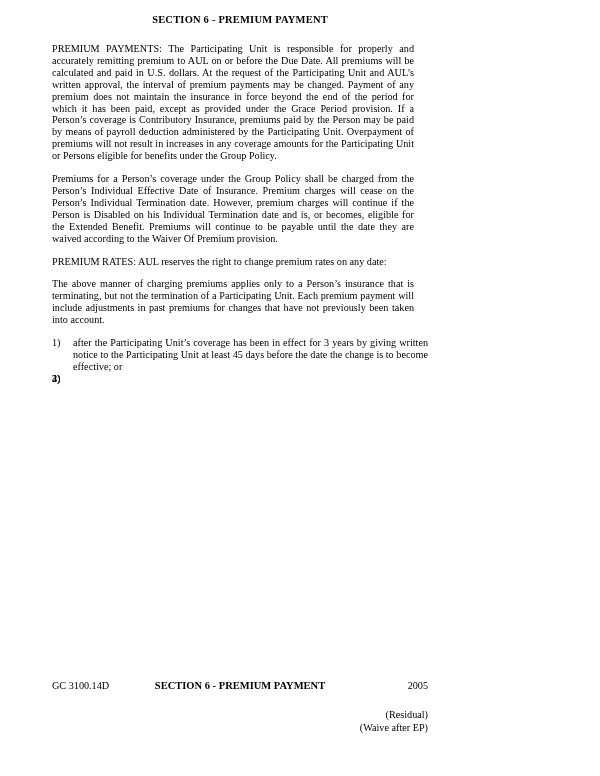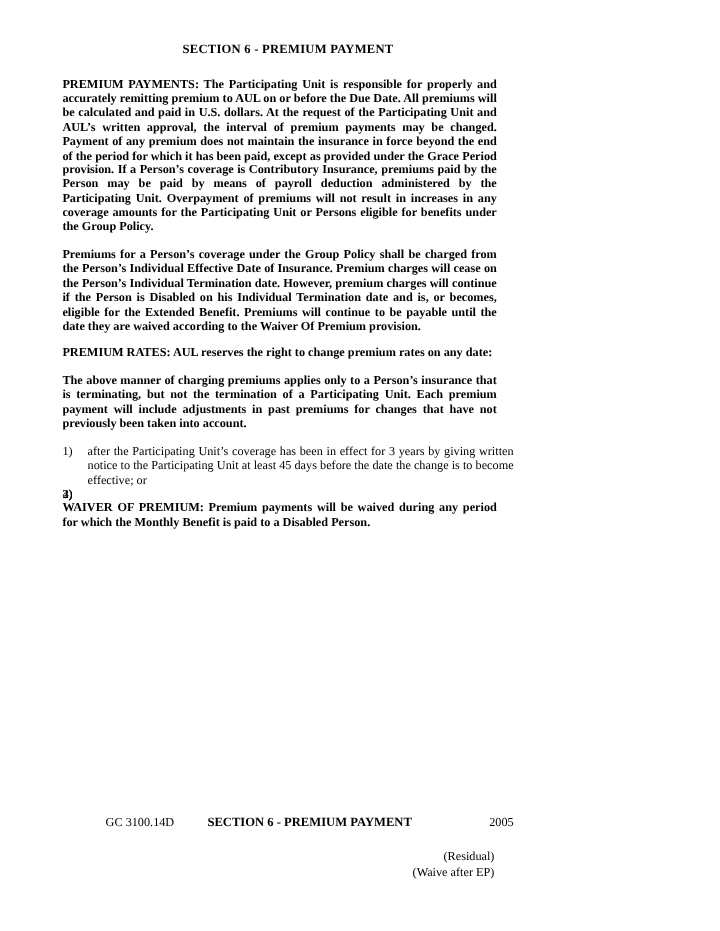--- a/index.html
+++ b/index.html
@@ -13,36 +13,35 @@
     font-family: "Liberation Serif", serif;
     color: #000000;
     position: relative;
     overflow: hidden;
   }
   .page {
     position: relative;
     width: 480px;
     height: 776px;
     box-sizing: border-box;
-    padding: 36px 52px 0 52px;
+    padding: 14px 52px 0 52px;
   }
   .doc-title {
     text-align: center;
     font-weight: bold;
     font-size: 10.5px;
     letter-spacing: 0.2px;
     margin: 0 0 18px 0;
   }
   p.para {
     font-size: 10.2px;
     line-height: 11.9px;
     text-align: justify;
     margin: 0 14px 11px 0;
     text-indent: 0;
-    font-weight: bold;
   }
   ol.numlist {
     list-style: none;
     margin: 0 0 11px 0;
     padding: 0;
   }
   ol.numlist li {
     font-size: 10.2px;
     line-height: 11.9px;
     text-align: justify;
@@ -64,21 +63,20 @@
     position: absolute;
     left: 52px;
     right: 52px;
     bottom: 0;
     height: 96px;
   }
   .footer-row {
     position: relative;
     height: 14px;
     font-size: 10.2px;
-    margin-left: 36px;
   }
   .footer-left {
     position: absolute;
     left: 0;
     top: 0;
   }
   .footer-center {
     position: absolute;
     left: 0;
     right: 0;
@@ -87,21 +85,21 @@
     font-weight: bold;
     font-size: 10.5px;
   }
   .footer-right {
     position: absolute;
     right: 0;
     top: 0;
   }
   .footnote {
     position: absolute;
-    right: 16px;
+    right: 0;
     text-align: right;
     font-size: 10.2px;
     line-height: 13px;
     margin-left: 32px;
   }
   .footnote.a { top: 28px; }
   .footnote.b { top: 41px; }
 </style>
 </head>
 <body>
@@ -127,21 +125,20 @@
       <span class="marker">2)</span>
     </li>
     <li>
       <span class="marker">3)</span>
     </li>
     <li>
       <span class="marker">4)</span>
     </li>
   </ol>
 
-  <p class="para">WAIVER OF PREMIUM:  Premium payments will be waived during any period for which the Monthly Benefit is paid to a Disabled Person.</p>
 
   <div class="footer">
     <div class="footer-row">
       <span class="footer-left">GC 3100.14D</span>
       <span class="footer-center">SECTION 6 - PREMIUM PAYMENT</span>
       <span class="footer-right">2005</span>
     </div>
     <div class="footnote a">(Residual)</div>
     <div class="footnote b">(Waive after EP)</div>
   </div>

